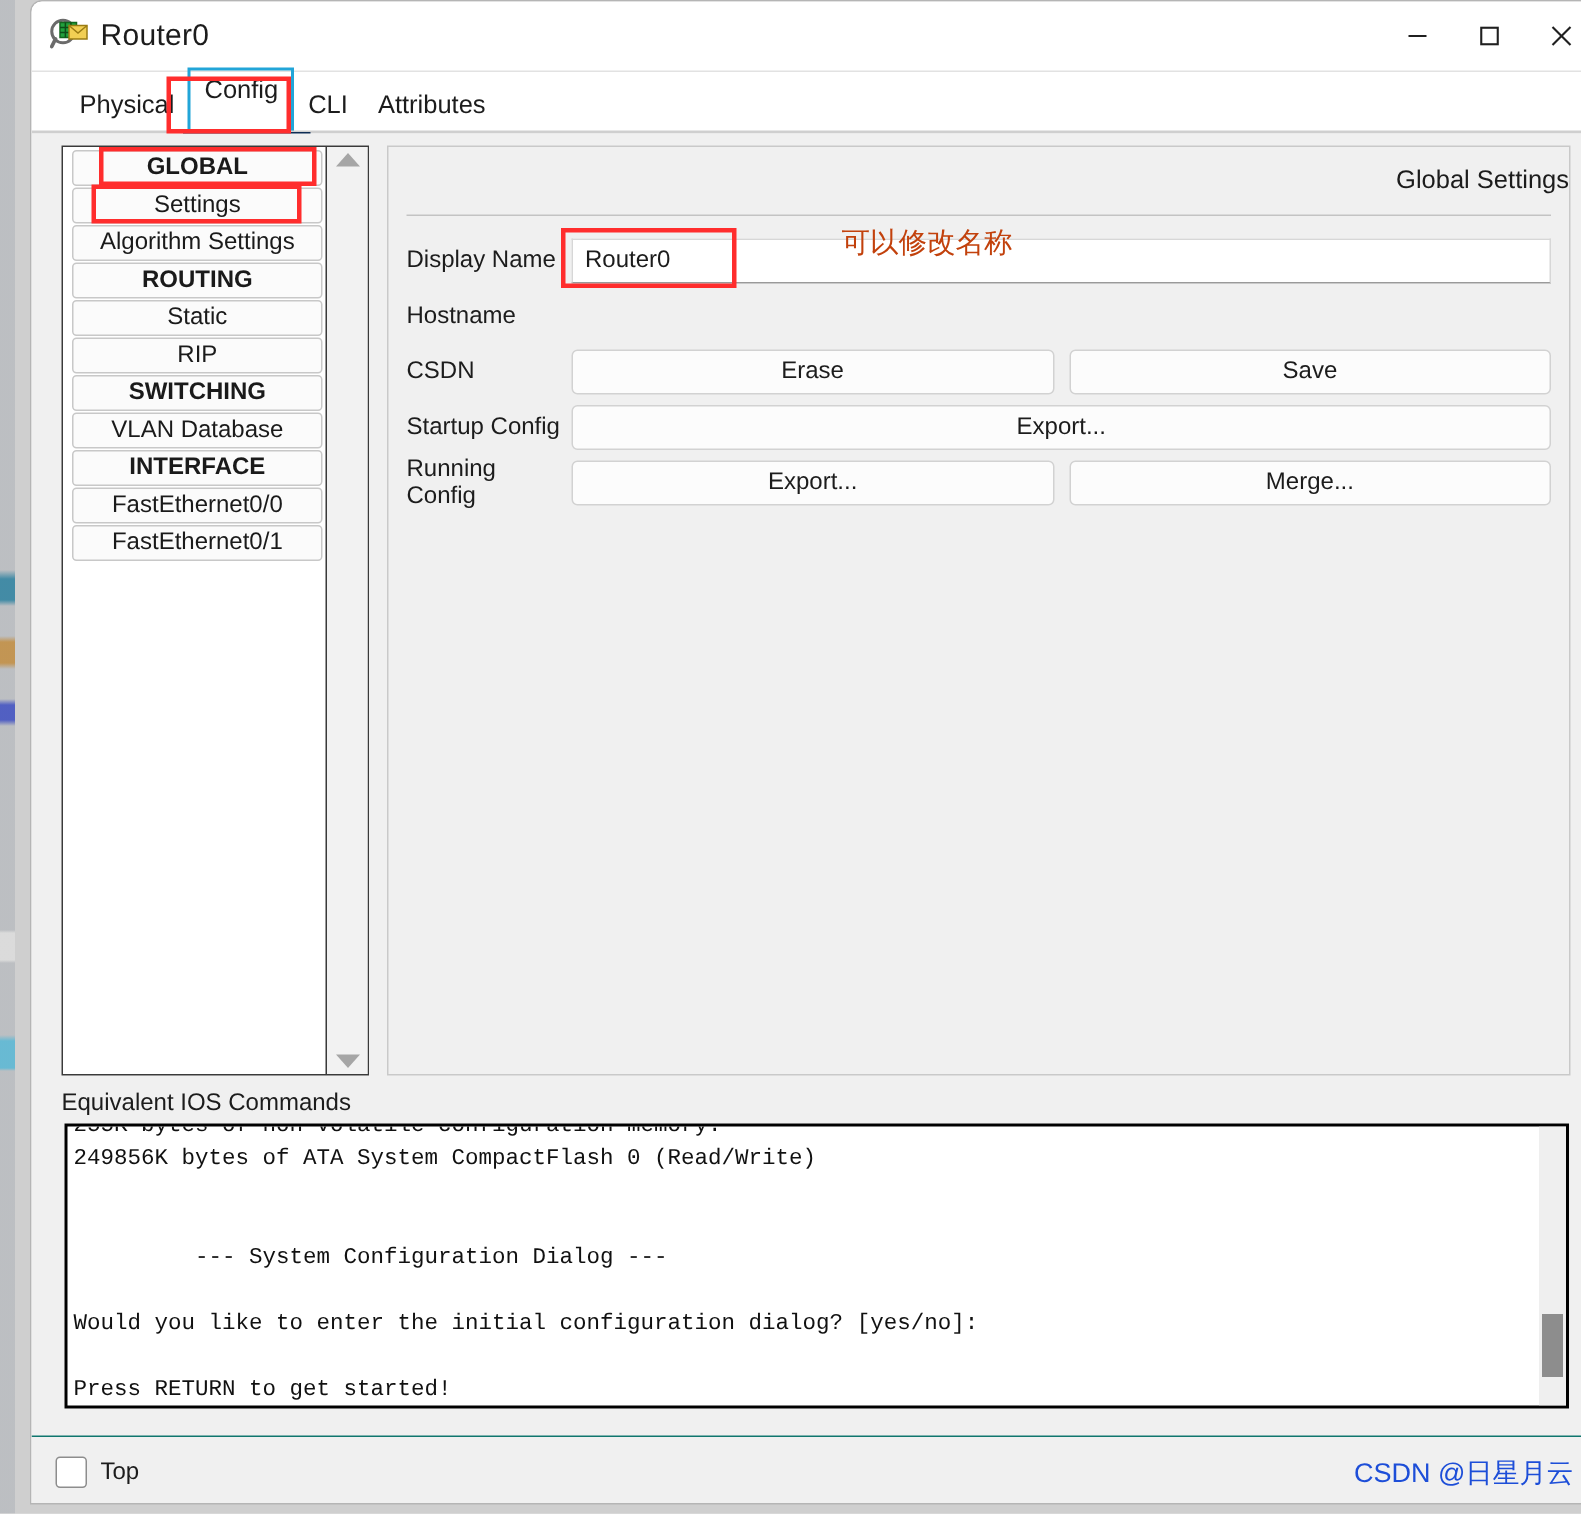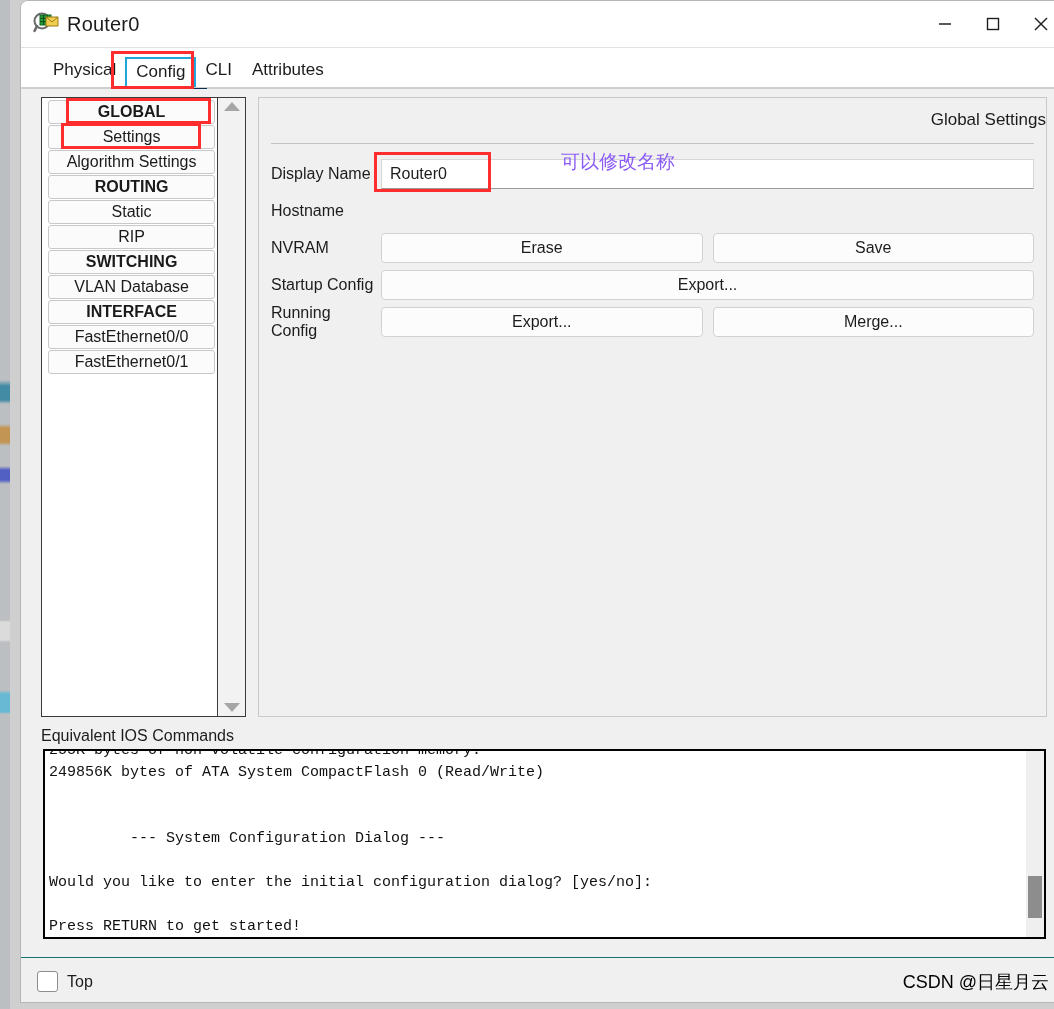--- a/index.html
+++ b/index.html
@@ -93,21 +93,21 @@
   .tab {
     font-size: 17px;
     color: #1c1c1c;
     padding: 4px 10px 8px 10px;
     position: relative;
     white-space: nowrap;
   }
   .tab.selected {
     outline: 2px solid #22a5d8;
     outline-offset: -1px;
-    padding-bottom: 6px;
+    padding-bottom: 18px;
   }
   .tab.selected::after {
     content: "";
     position: absolute;
     left: -4px; right: -12px; bottom: -4px;
     height: 4px;
     background: #0d2c54;
   }
   .tabstrip-fill {
     position: absolute;
@@ -119,21 +119,21 @@
   
   .annot {
     position: absolute;
     border: 3px solid #ff2d2d;
     box-sizing: border-box;
     pointer-events: none;
     z-index: 50;
   }
   .annot-text {
     position: absolute;
-    color: #8b5cf6;
+    color: #c2410c;
     font-size: 19px;
     z-index: 50;
     pointer-events: none;
     white-space: nowrap;
   }
 
   
   .client {
     position: relative;
     height: 916px;
@@ -314,21 +314,21 @@
     flex: none;
   }
   .footer-label {
     font-size: 16px;
     color: #1c1c1c;
     margin-left: 9px;
   }
   .watermark {
     margin-left: auto;
     font-size: 18px;
-    color: #000000;
+    color: #1d4ed8;
   }
 </style>
 </head>
 <body>
 
 <div class="desktop-sliver"></div>
 
 <div class="window">
 
   <div class="titlebar">
@@ -405,21 +405,21 @@
       <div class="row">
         <div class="row-label">Display Name</div>
         <div class="text-field">Router0</div>
       </div>
 
       <div class="row">
         <div class="row-label">Hostname</div>
       </div>
 
       <div class="row">
-        <div class="row-label">NVRAM</div>
+        <div class="row-label">CSDN</div>
         <div class="btn-pair">
           <div class="pt-btn">Erase</div>
           <div class="pt-btn">Save</div>
         </div>
       </div>
 
       <div class="row">
         <div class="row-label">Startup Config</div>
         <div class="btn-pair">
           <div class="pt-btn">Export...</div>

